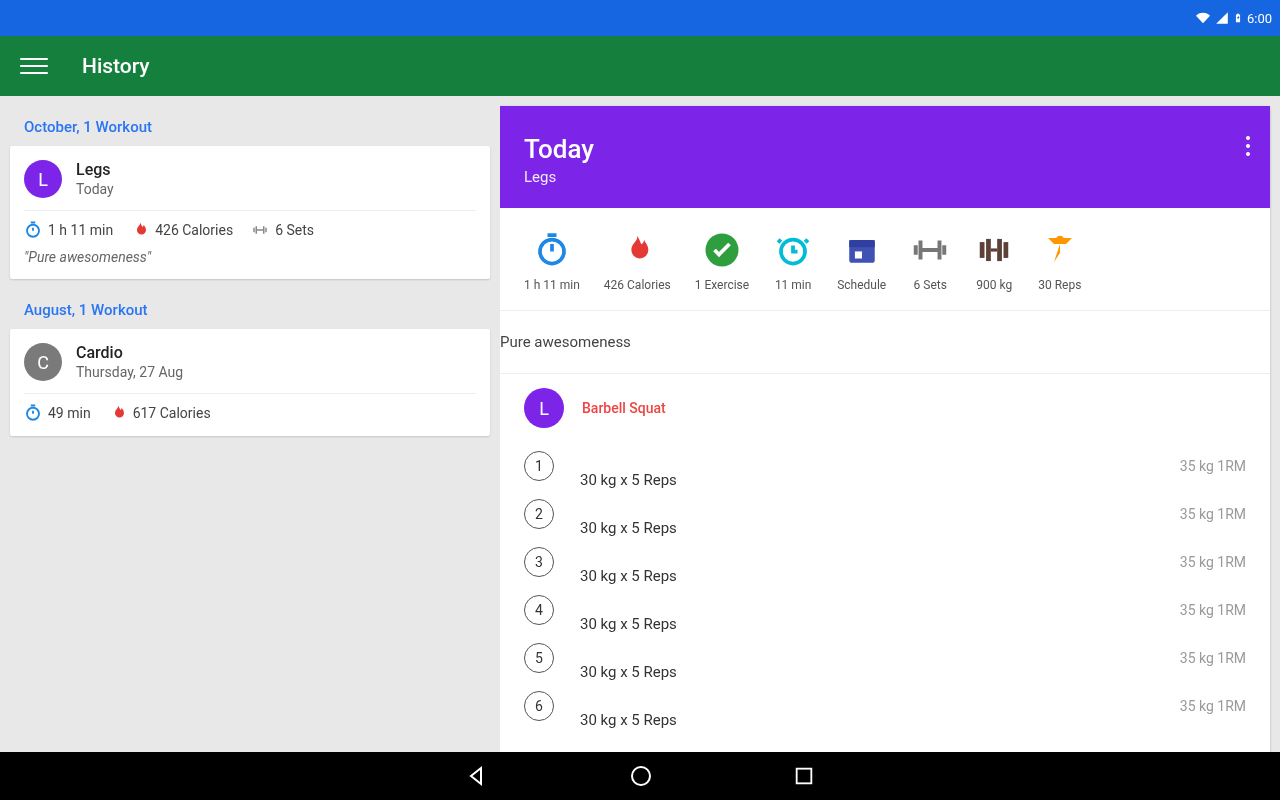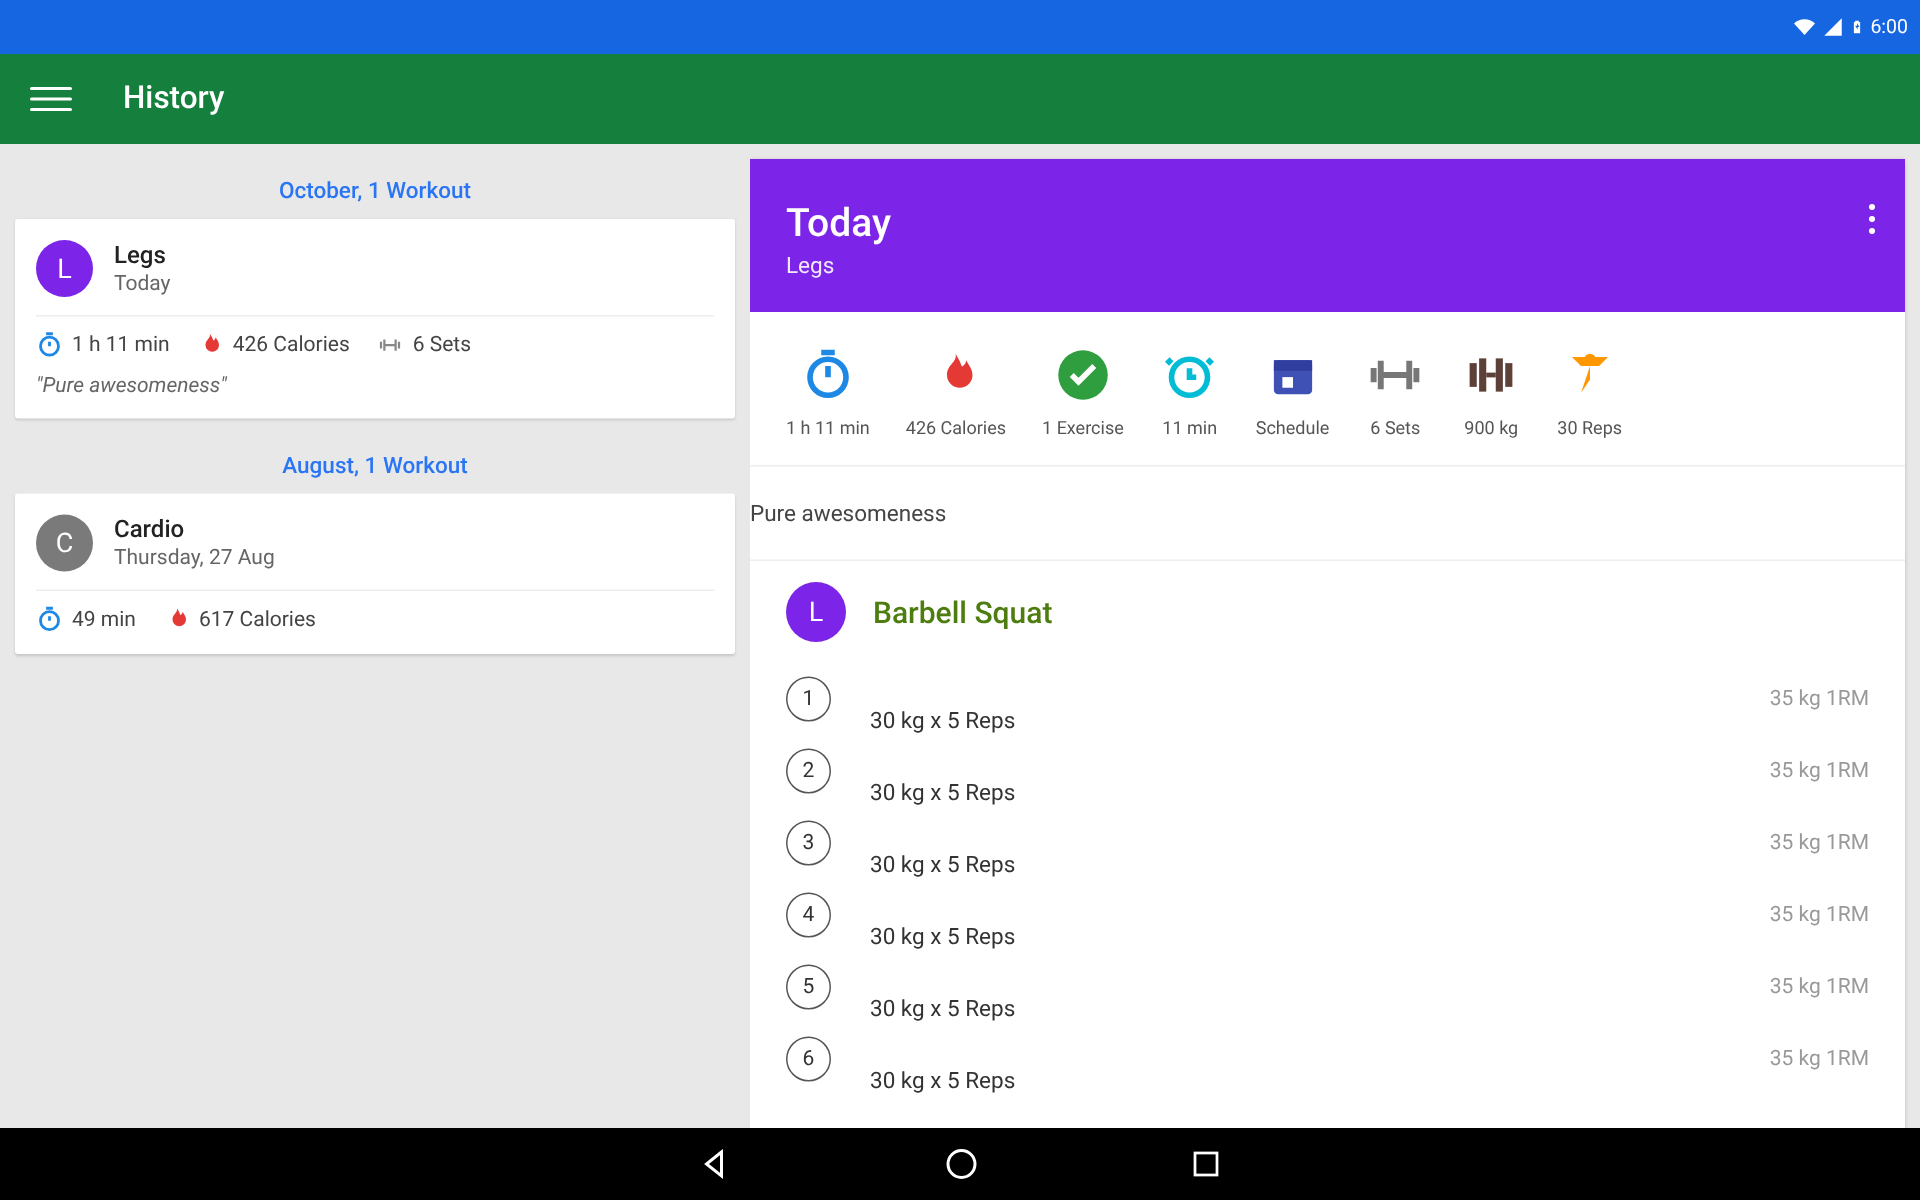--- a/index.html
+++ b/index.html
@@ -10,21 +10,21 @@
   
   .toolbar { height: 60px; background: #15803d; color: #fff; display: flex; align-items: center; padding: 0 20px; }
   .hamburger { width: 28px; height: 28px; display: flex; flex-direction: column; justify-content: center; gap: 5px; cursor: pointer; }
   .hamburger span { height: 2px; background: #fff; border-radius: 1px; }
   .toolbar-title { font-size: 21px; font-weight: 500; margin-left: 34px; }
   
   .content { display: flex; height: calc(800px - 24px - 60px - 48px); }
   .left-pane { width: 500px; padding: 10px; overflow-y: auto; }
   .right-pane { flex: 1; padding: 10px 10px 0 0; overflow-y: hidden; }
   
-  .section-header { color: #2A75F3; font-size: 15px; font-weight: 500; padding: 12px 14px 10px; text-align: center; }
+  .section-header { color: #2A75F3; font-size: 15px; font-weight: 500; padding: 12px 14px 10px; }
   .card { background: #fff; border-radius: 2px; box-shadow: 0 1px 2px rgba(0,0,0,.15); padding: 14px 14px; margin: 0 0 10px 0; }
   .card .row1 { display: flex; align-items: flex-start; gap: 14px; }
   .avatar { width: 38px; height: 38px; border-radius: 50%; color: #fff; display: flex; align-items: center; justify-content: center; font-size: 18px; }
   .av-purple { background: #7C24E8; }
   .av-grey { background: #7A7A7A; }
   .card-title { font-size: 16px; color: #222; font-weight: 500; }
   .card-sub { font-size: 14px; color: #666; margin-top: 2px; }
   .divider { height: 1px; background: #EDEDED; margin: 12px 0 10px; }
   .stats-row { display: flex; align-items: center; gap: 8px; font-size: 14px; color: #444; }
   .stat { display: flex; align-items: center; gap: 6px; margin-right: 10px; }
@@ -39,21 +39,21 @@
   .detail-title { font-size: 26px; font-weight: 500; }
   .detail-sub { font-size: 15px; margin-top: 4px; opacity: .9; }
   .more-dots { position: absolute; right: 20px; top: 30px; display: flex; flex-direction: column; gap: 4px; cursor: pointer; }
   .more-dots span { width: 4px; height: 4px; background: #fff; border-radius: 50%; }
   .metrics { display: flex; gap: 24px; padding: 22px 24px 18px; border-bottom: 1px solid #EEE; }
   .metric { text-align: center; font-size: 12px; color: #555; }
   .metric .big { width: 40px; height: 40px; margin: 0 auto 8px; display:flex; align-items:center; justify-content:center; }
   .center-text { text-align: left; padding: 22px 0; color: #444; font-size: 15px; }
   .exercise-header { display: flex; align-items: center; gap: 18px; padding: 14px 24px; border-top: 1px solid #EEE; }
   .exercise-header .avatar { width: 40px; height: 40px; font-size: 18px; }
-  .exercise-name { font-size: 20px; color: #4d7c0f; font-weight: 500; }
+  .exercise-name { font-size: 14px; color: #ef4444; font-weight: 500; }
   .sets { padding: 0 24px; overflow-y: auto; flex: 1; }
   .set-row { display: flex; align-items: center; height: 48px; }
   .set-num { width: 30px; height: 30px; border: 1.5px solid #555; border-radius: 50%; display:flex; align-items:center; justify-content:center; font-size: 14px; color:#333; margin-right: 26px; }
   .set-text { flex: 1; font-size: 15px; color: #333; margin-top: 28px; }
   .rm { font-size: 14px; color: #999; }
   
   .navbar { position: absolute; bottom: 0; left: 0; width: 1280px; height: 48px; background: #000; display: flex; align-items: center; justify-content: center; gap: 140px; }
   .nav-btn { color: #fff; display:flex; }
   svg { display: block; }
 </style>

